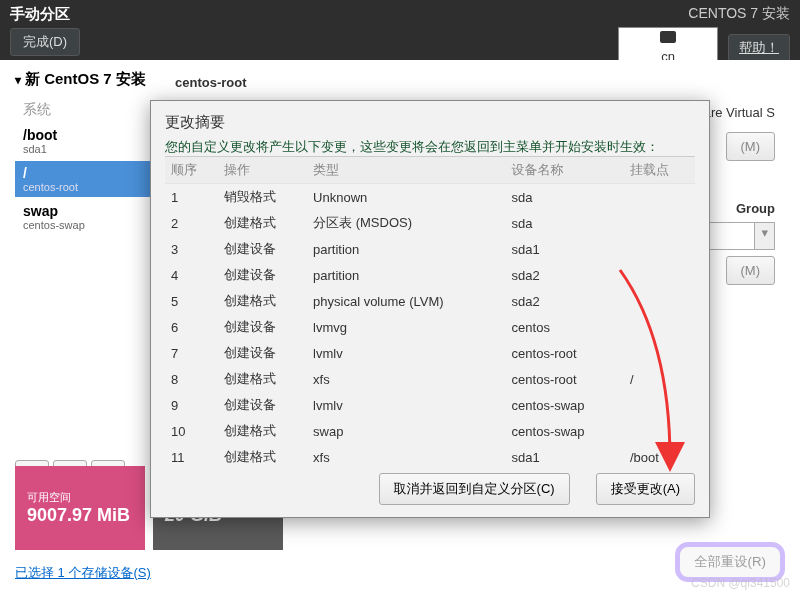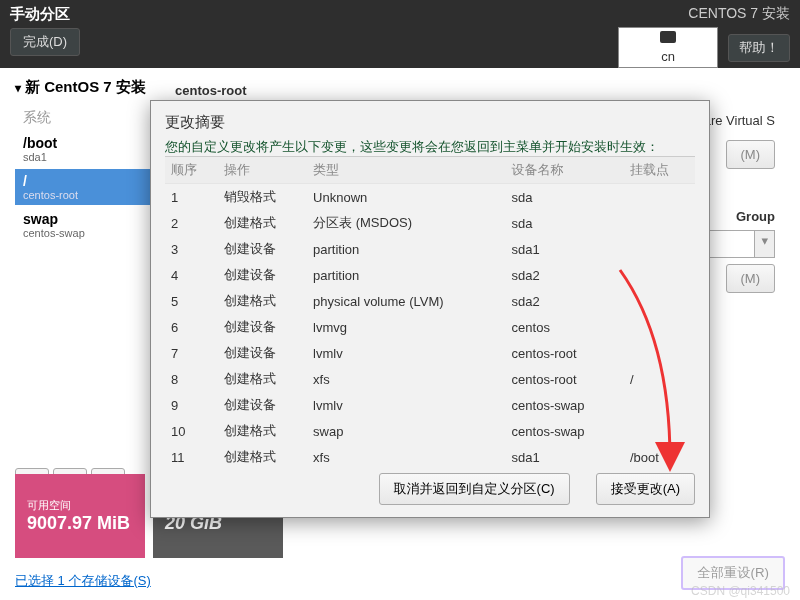--- a/index.html
+++ b/index.html
@@ -1,26 +1,26 @@
 <!DOCTYPE html>
 <html><head>
 <meta charset="utf-8">
 <style>
 * { box-sizing: border-box; margin: 0; padding: 0; }
 body { font-family: sans-serif; font-size: 13px; background: #2b2b2b; width: 800px; height: 600px; position: relative; overflow: hidden; }
-.header { background: #2e2e2e; color: #fff; height: 68px; display: flex; justify-content: space-between; padding: 5px 10px; }
+.header { background: #2e2e2e; color: #fff; height: 60px; display: flex; justify-content: space-between; padding: 5px 10px; }
 .header-left { display: flex; flex-direction: column; gap: 4px; }
 .header-title { font-size: 15px; font-weight: bold; }
 .done-btn { background: #3d4344; border: 1px solid #555; color: #ddd; padding: 4px 12px; border-radius: 3px; cursor: pointer; width: fit-content; font-size: 13px; }
 .header-right { display: flex; flex-direction: column; align-items: flex-end; gap: 4px; }
 .header-right-title { font-size: 14px; color: #ccc; }
 .header-right-row { display: flex; gap: 10px; align-items: center; }
 .lang-selector { background: #fff; border: 1px solid #888; padding: 3px 8px; display: flex; align-items: center; gap: 6px; width: 100px; color: #333; flex-direction: column; }
 .kbd-icon { width: 16px; height: 12px; background: #333; border-radius: 2px; }
-.help-btn { background: #3d4344; border: 1px solid #555; color: #ddd; padding: 4px 10px; border-radius: 3px; }
+.help-btn { background: #3d4344; border: 1px solid #555; color: #ddd; padding: 4px 10px; border-radius: 3px; text-decoration: underline; }
 .content { background: #fff; height: 540px; padding: 10px 15px; position: relative; }
 .section-header { display: flex; align-items: center; gap: 4px; font-size: 15px; font-weight: bold; margin-bottom: 8px; }
 .section-header::before { content: "▾"; font-size: 12px; }
 .layout { display: flex; gap: 10px; }
 .sidebar { width: 140px; }
 .sidebar-label { color: #999; font-size: 14px; padding: 4px 8px; }
 .mount-item { padding: 4px 8px; margin-bottom: 2px; cursor: pointer; }
 .mount-item.active { background: #4a90d9; color: #fff; }
 .mount-path { font-size: 14px; font-weight: bold; }
 .mount-dev { font-size: 11px; color: #666; }
@@ -35,21 +35,21 @@
 .toolbar { position: absolute; left: 15px; bottom: 110px; display: flex; gap: 4px; }
 .tool-btn { width: 34px; height: 30px; background: #f5f5f5; border: 1px solid #aaa; border-radius: 3px; font-size: 16px; cursor: pointer; display: flex; align-items: center; justify-content: center; }
 .footer-boxes { position: absolute; left: 15px; bottom: 50px; display: flex; gap: 8px; }
 .space-box { padding: 24px 12px; color: #fff; min-width: 130px; }
 .space-box.avail { background: #d64d7f; }
 .space-box.total { background: #5a5a5a; font-style: italic; }
 .space-label { font-size: 11px; }
 .space-value { font-size: 18px; font-weight: bold; }
 .storage-link { position: absolute; left: 15px; bottom: 18px; color: #0066cc; text-decoration: underline; font-size: 13px; cursor: pointer; }
 .watermark { position: absolute; right: 10px; bottom: 10px; color: #bbb; font-size: 12px; opacity: 0.6; }
-.reset-btn { position: absolute; right: 15px; bottom: 18px; background: #eee; border: 2px solid #8b5cf6; padding: 6px 14px; border-radius: 3px; opacity: 0.4; }
+.reset-btn { position: absolute; right: 15px; bottom: 18px; background: #eee; border: 5px solid #8b5cf6; padding: 6px 14px; border-radius: 13px; opacity: 0.4; }
 
 .modal { position: absolute; top: 100px; left: 150px; width: 560px; height: 418px; background: #f2f2f2; border: 1px solid #888; box-shadow: 0 4px 20px rgba(0,0,0,0.4); padding: 12px 14px; display: flex; flex-direction: column; }
 .modal-title { font-size: 15px; font-weight: normal; margin-bottom: 6px; color: #333; }
 .modal-sub { font-size: 13px; color: #14532d; }
 .modal-table { flex: 1; overflow-y: auto; border-top: 1px solid #ccc; }
 .modal-table table { width: 100%; border-collapse: collapse; font-size: 13px; }
 .modal-table th { text-align: left; padding: 4px 6px; color: #888; font-weight: normal; border-bottom: 1px solid #e5e5e5; background: #ededed; }
 .modal-table td { padding: 4px 6px; color: #333; }
 .op-destroy { color: #c33; }
 .op-create { color: #2a9d2a; }

